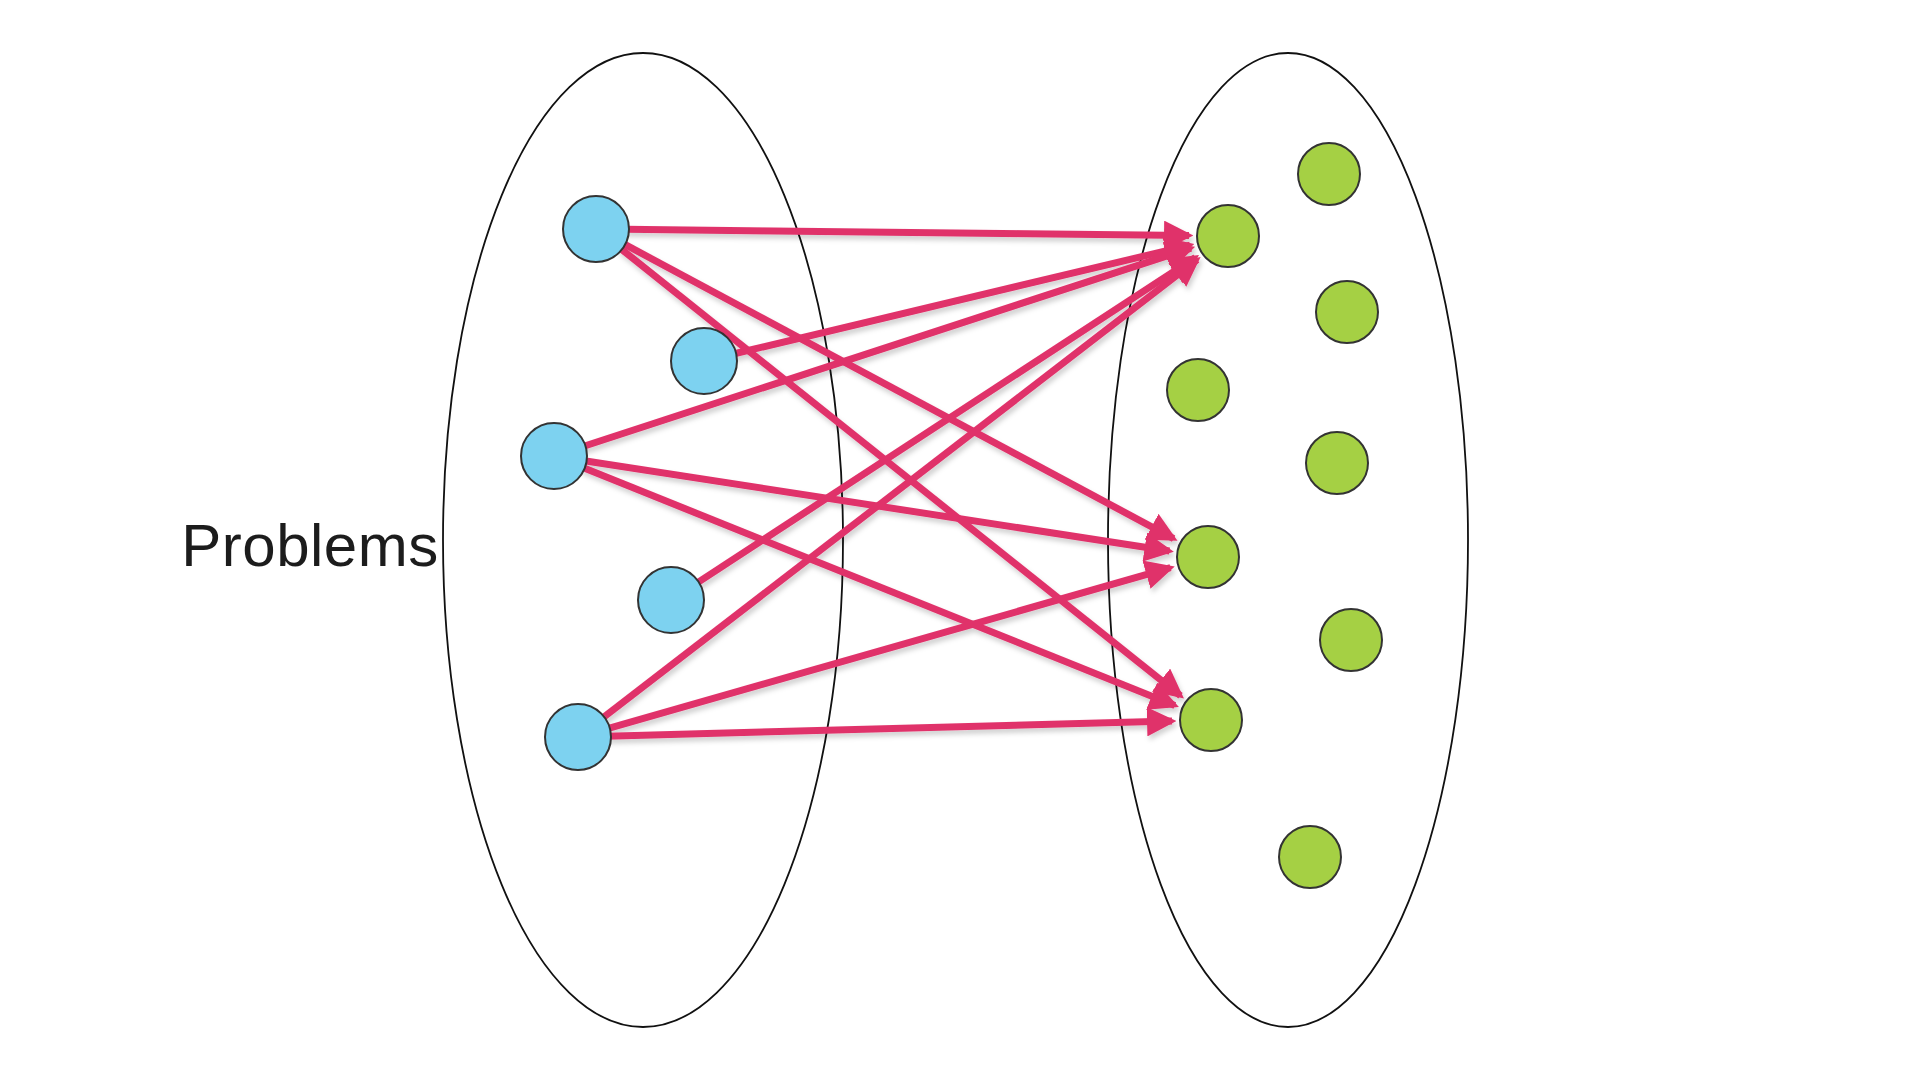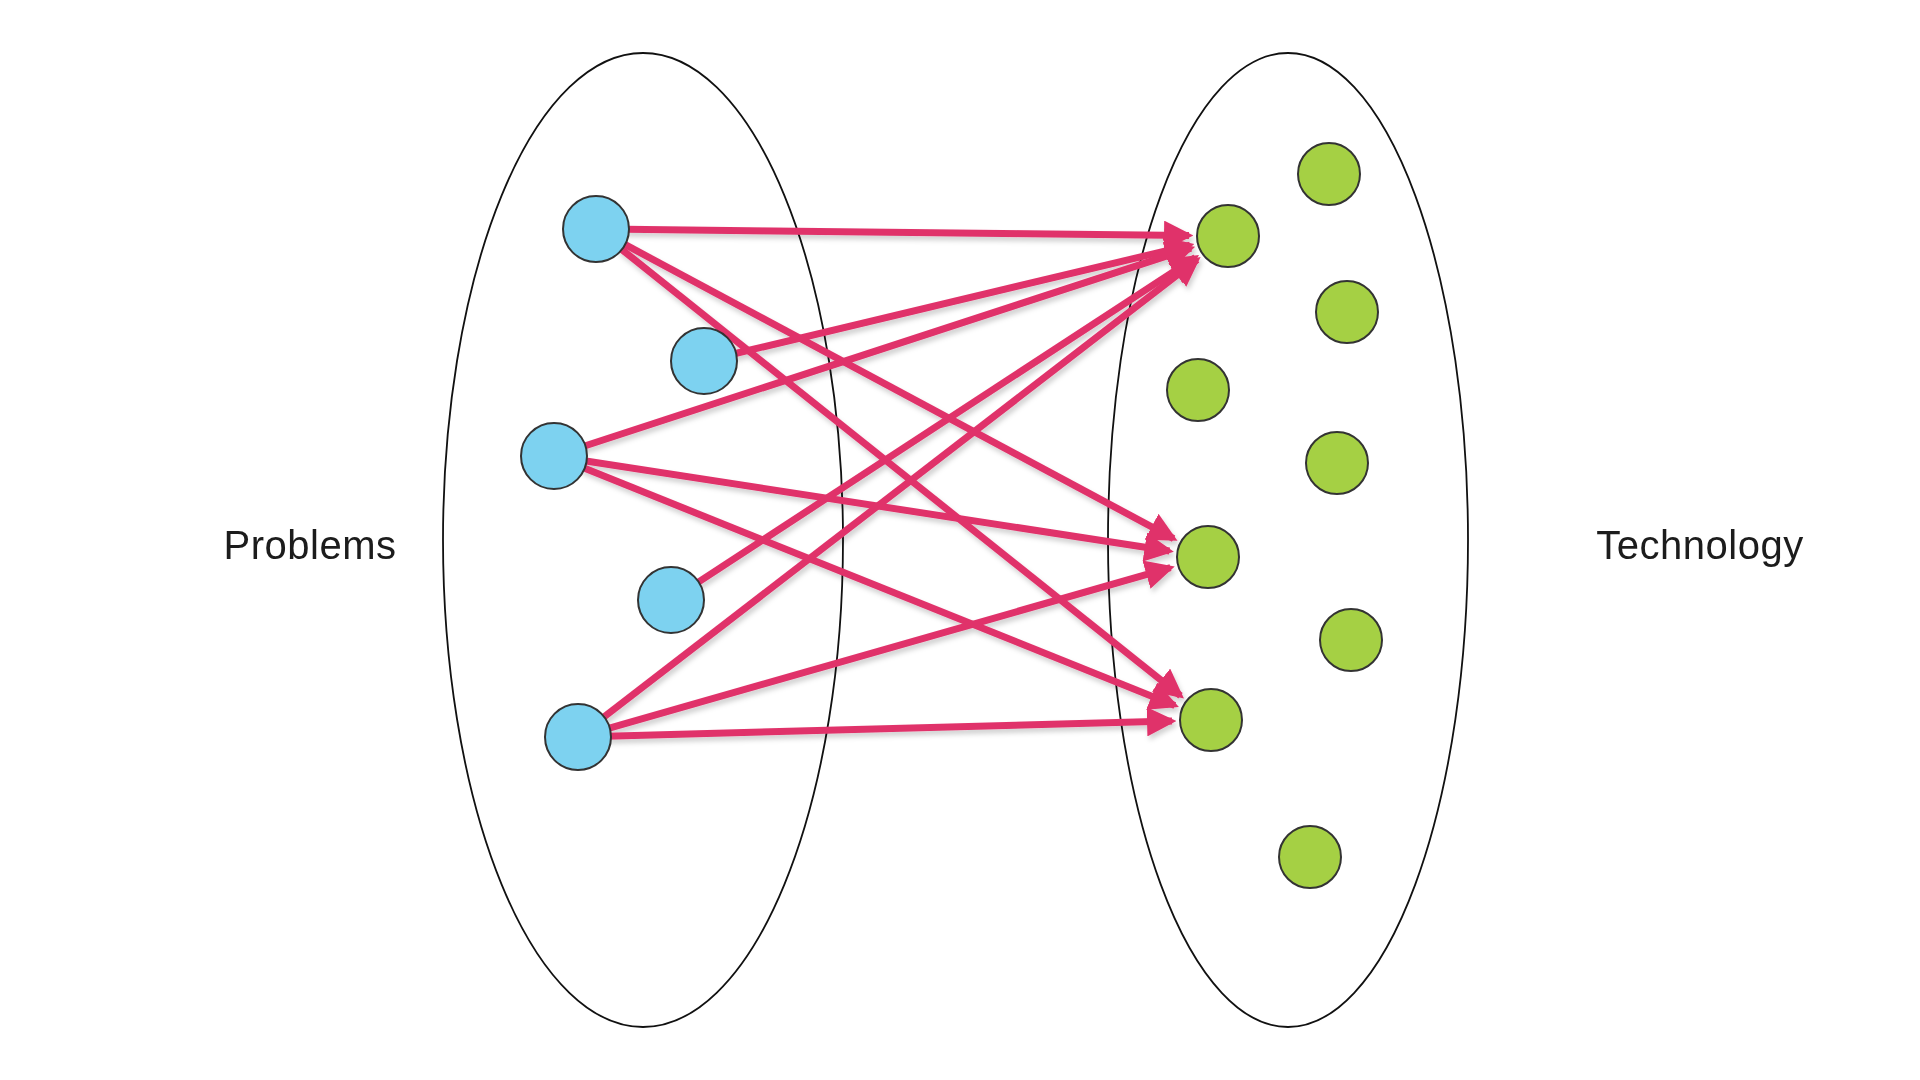--- a/index.html
+++ b/index.html
@@ -20,21 +20,21 @@
   #diagram-svg {
     position: absolute;
     top: 0;
     left: 0;
     width: 1920px;
     height: 1080px;
   }
   .set-label {
     position: absolute;
     transform: translate(-50%, -50%);
-    font-size: 40px;
+    font-size: 60px;
     font-weight: 400;
     color: #1c1c1c;
     letter-spacing: 0.5px;
     white-space: nowrap;
     user-select: none;
   }
   .label-left  { left: 310px;  top: 545px; }
   .label-right { left: 1700px; top: 545px; }
 </style>
 </head>
@@ -78,14 +78,13 @@
         <circle cx="1347" cy="312" r="31" fill="#A5D044" stroke="#333333" stroke-width="2"></circle>
         <circle cx="1198" cy="390" r="31" fill="#A5D044" stroke="#333333" stroke-width="2"></circle>
         <circle cx="1337" cy="463" r="31" fill="#A5D044" stroke="#333333" stroke-width="2"></circle>
         <circle cx="1208" cy="557" r="31" fill="#A5D044" stroke="#333333" stroke-width="2"></circle>
         <circle cx="1351" cy="640" r="31" fill="#A5D044" stroke="#333333" stroke-width="2"></circle>
         <circle cx="1211" cy="720" r="31" fill="#A5D044" stroke="#333333" stroke-width="2"></circle>
         <circle cx="1310" cy="857" r="31" fill="#A5D044" stroke="#333333" stroke-width="2"></circle>
       </g>
     </svg>
   <div class="set-label label-left">Problems</div>
-  <div class="set-label label-right">Technology</div>
 </div>
 
 </body></html>

